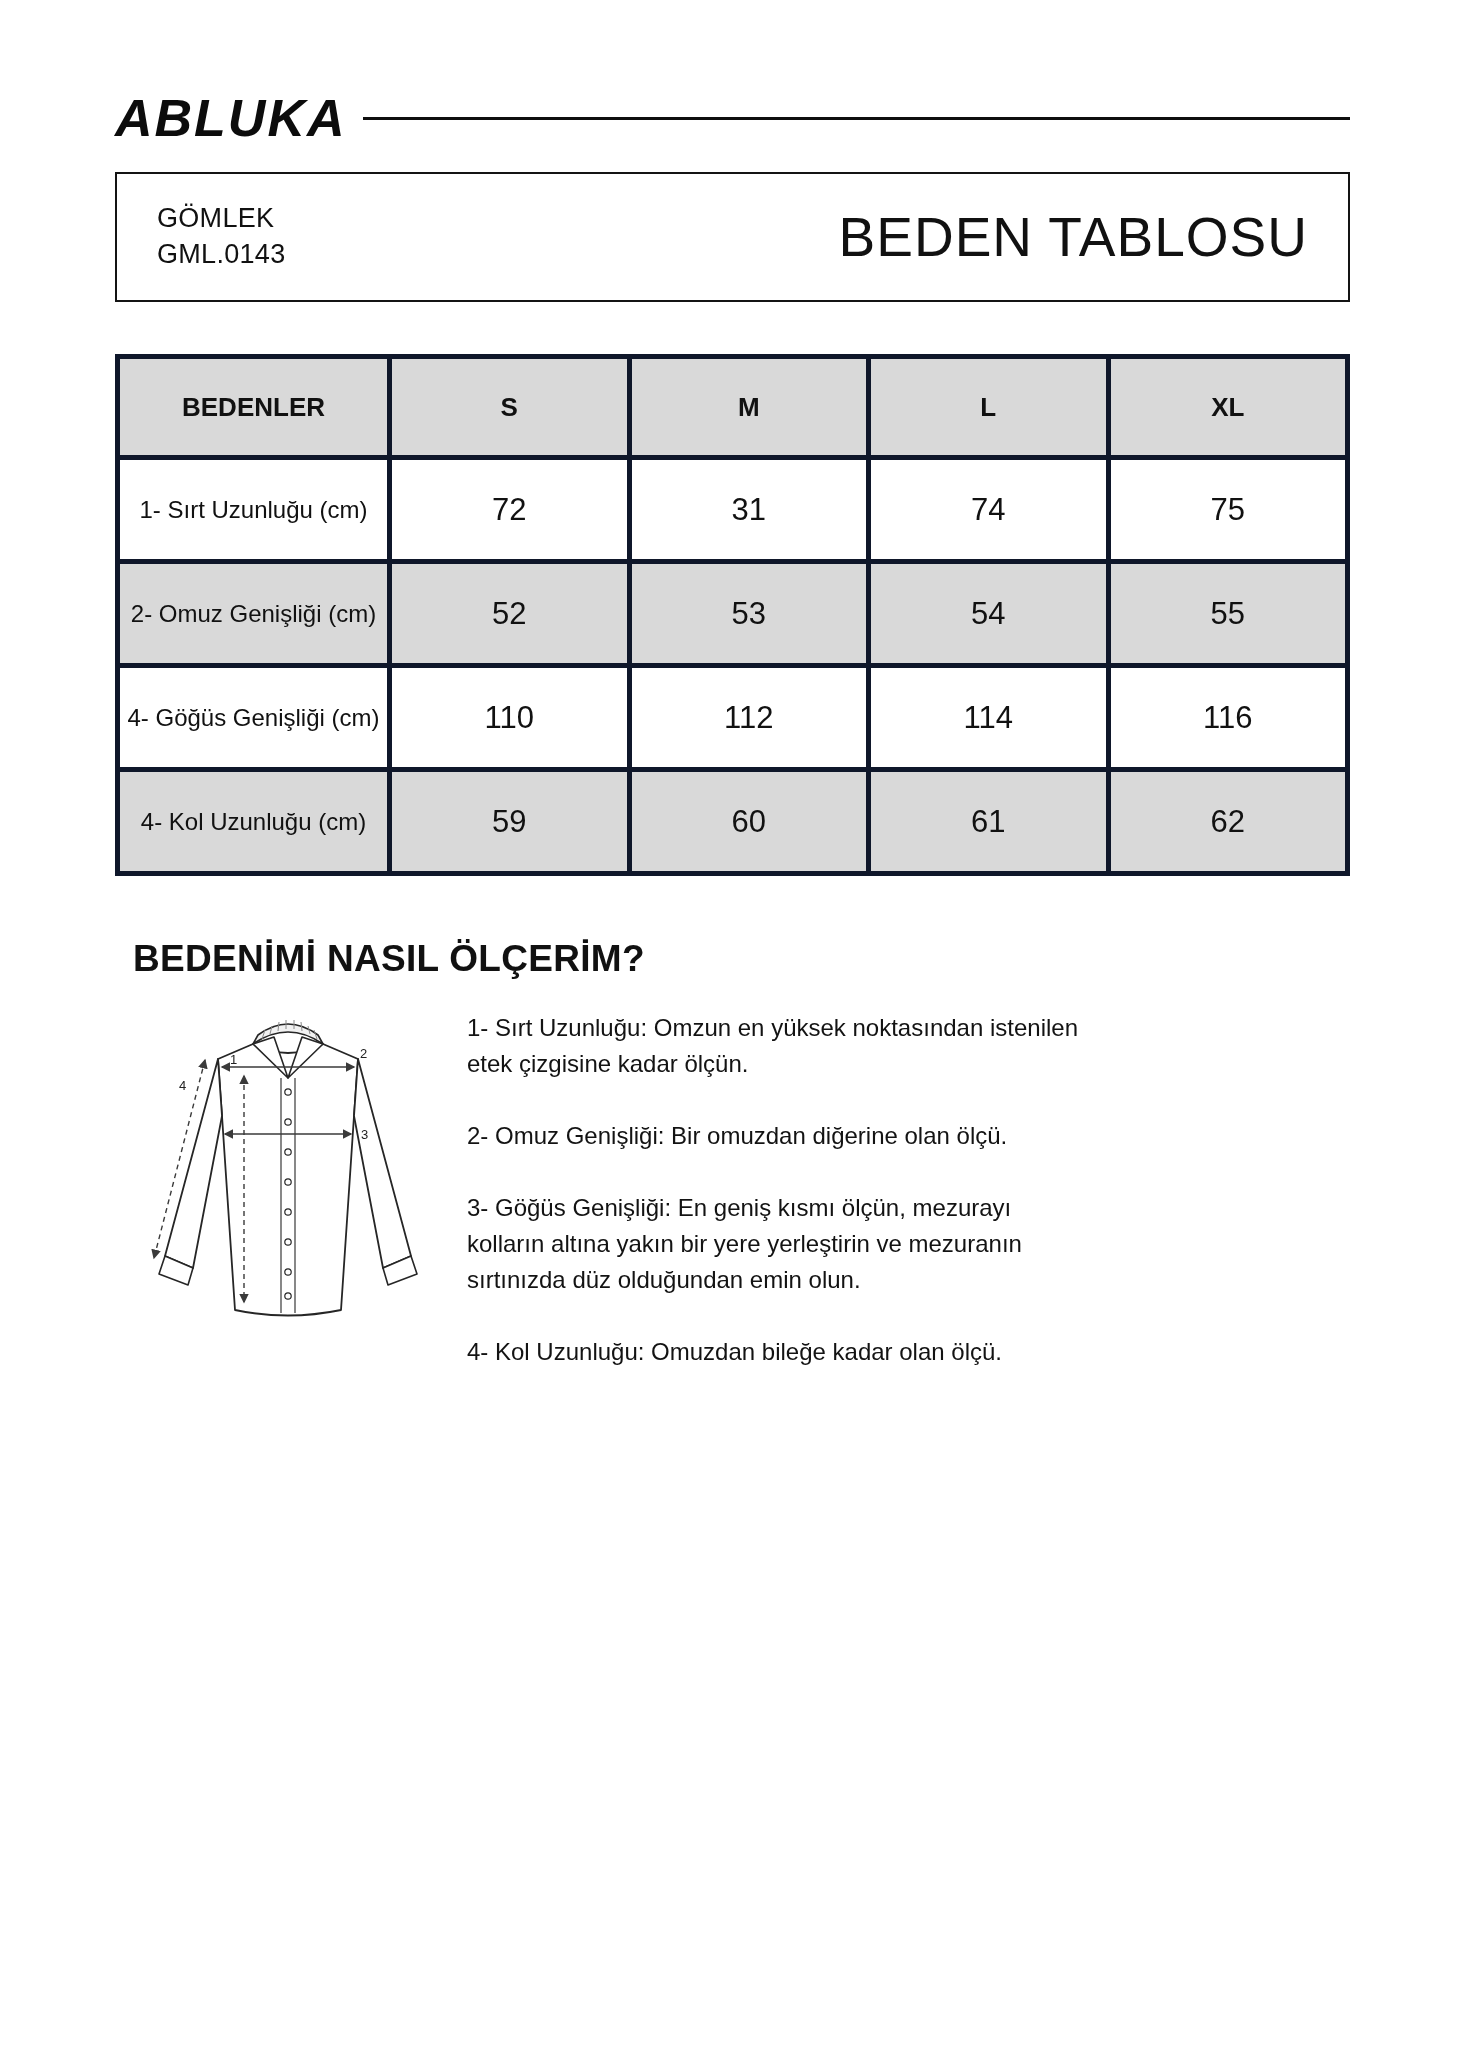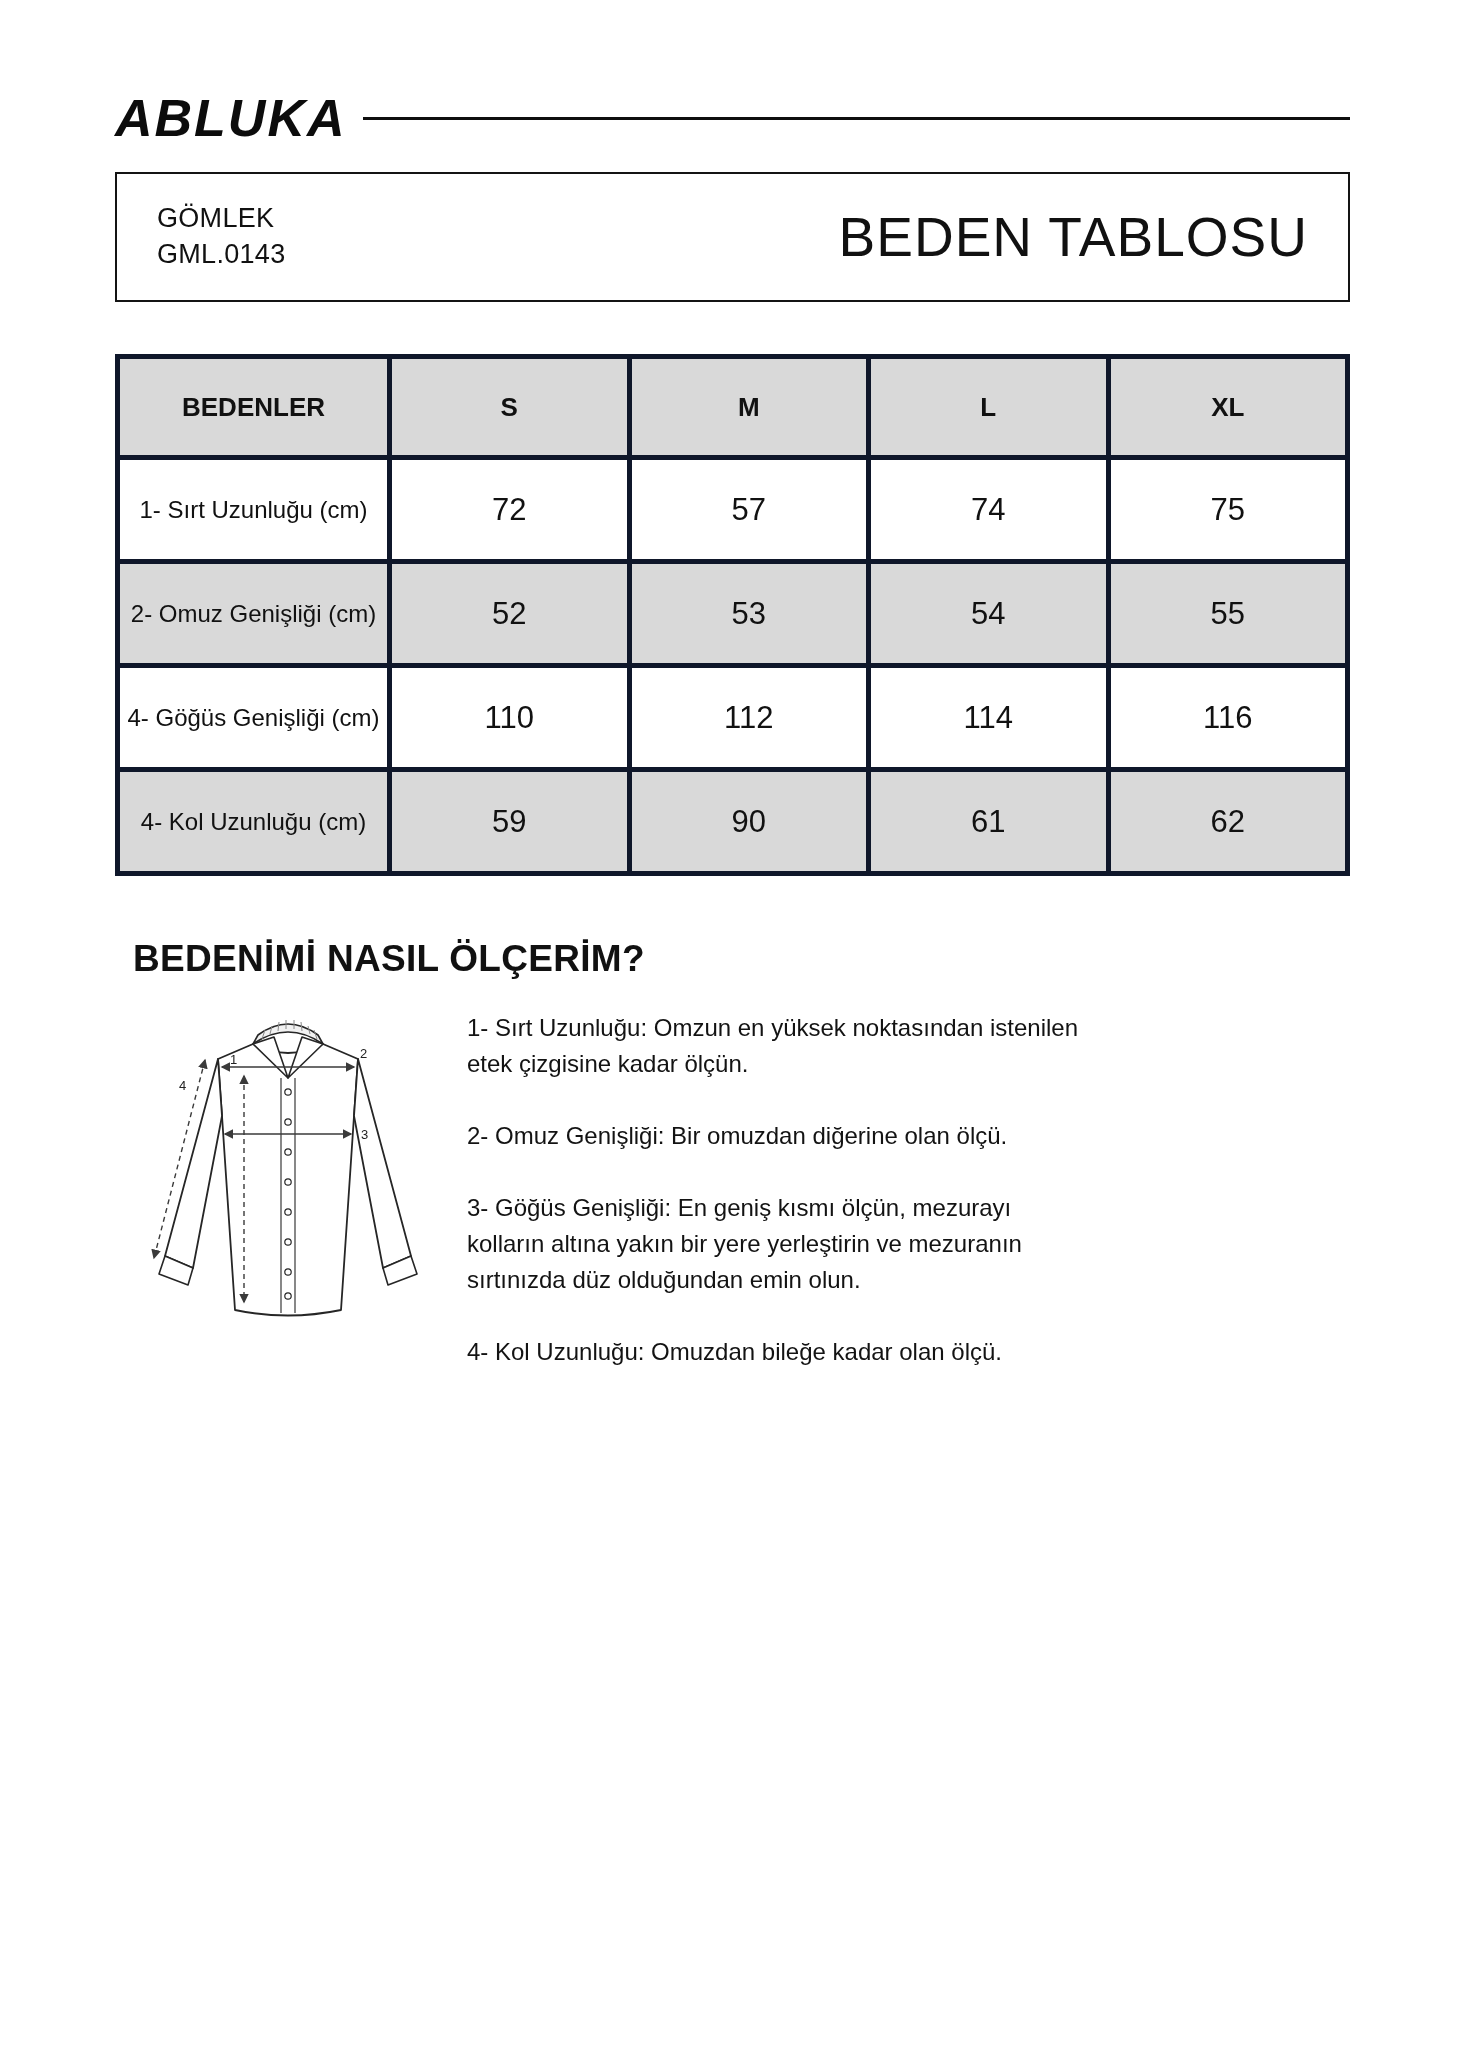--- a/index.html
+++ b/index.html
@@ -118,42 +118,42 @@
         <th>S</th>
         <th>M</th>
         <th>L</th>
         <th>XL</th>
       </tr>
     </thead>
     <tbody>
       <tr>
         <td class="row-label">1- Sırt Uzunluğu (cm)</td>
         <td>72</td>
-        <td>57</td>
+        <td>31</td>
         <td>74</td>
         <td>75</td>
       </tr>
       <tr>
         <td class="row-label">2- Omuz Genişliği (cm)</td>
         <td>52</td>
         <td>53</td>
         <td>54</td>
         <td>55</td>
       </tr>
       <tr>
         <td class="row-label">4- Göğüs Genişliği (cm)</td>
         <td>110</td>
         <td>112</td>
         <td>114</td>
         <td>116</td>
       </tr>
       <tr>
         <td class="row-label">4- Kol Uzunluğu (cm)</td>
         <td>59</td>
-        <td>90</td>
+        <td>60</td>
         <td>61</td>
         <td>62</td>
       </tr>
     </tbody>
   </table>
 
   <h2 class="section-heading">BEDENİMİ NASIL ÖLÇERİM?</h2>
 
   <div class="measure-body">
 

